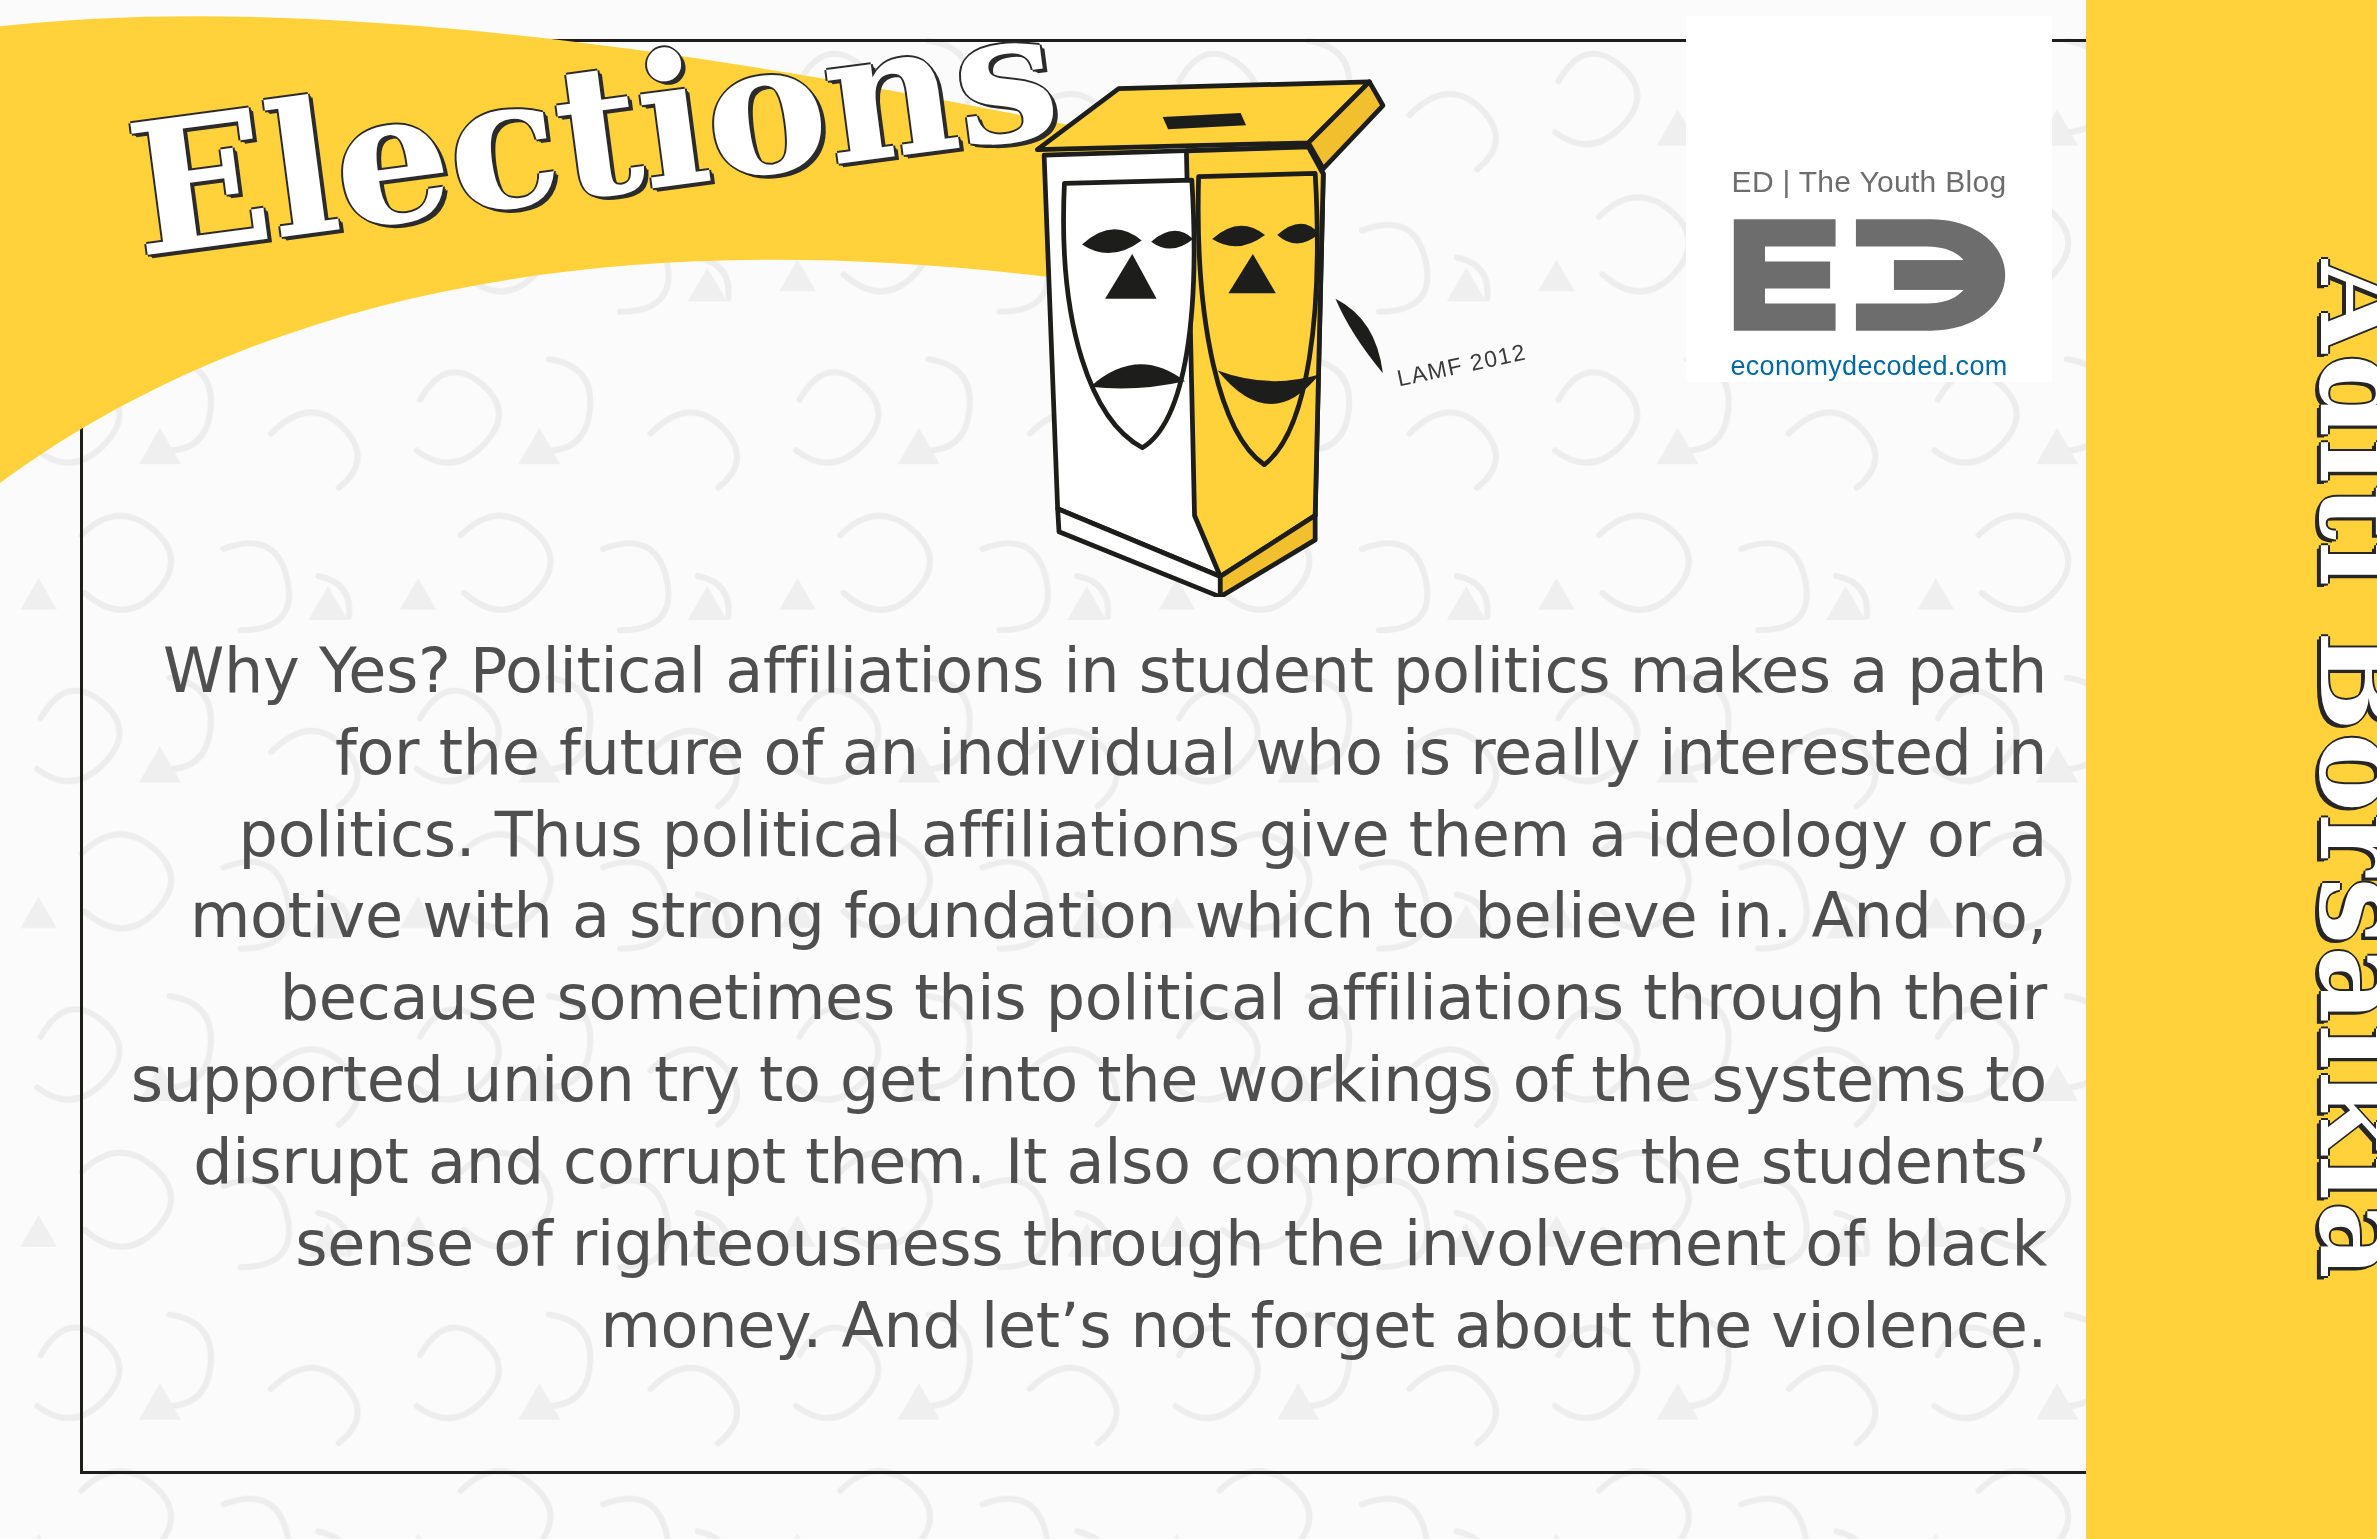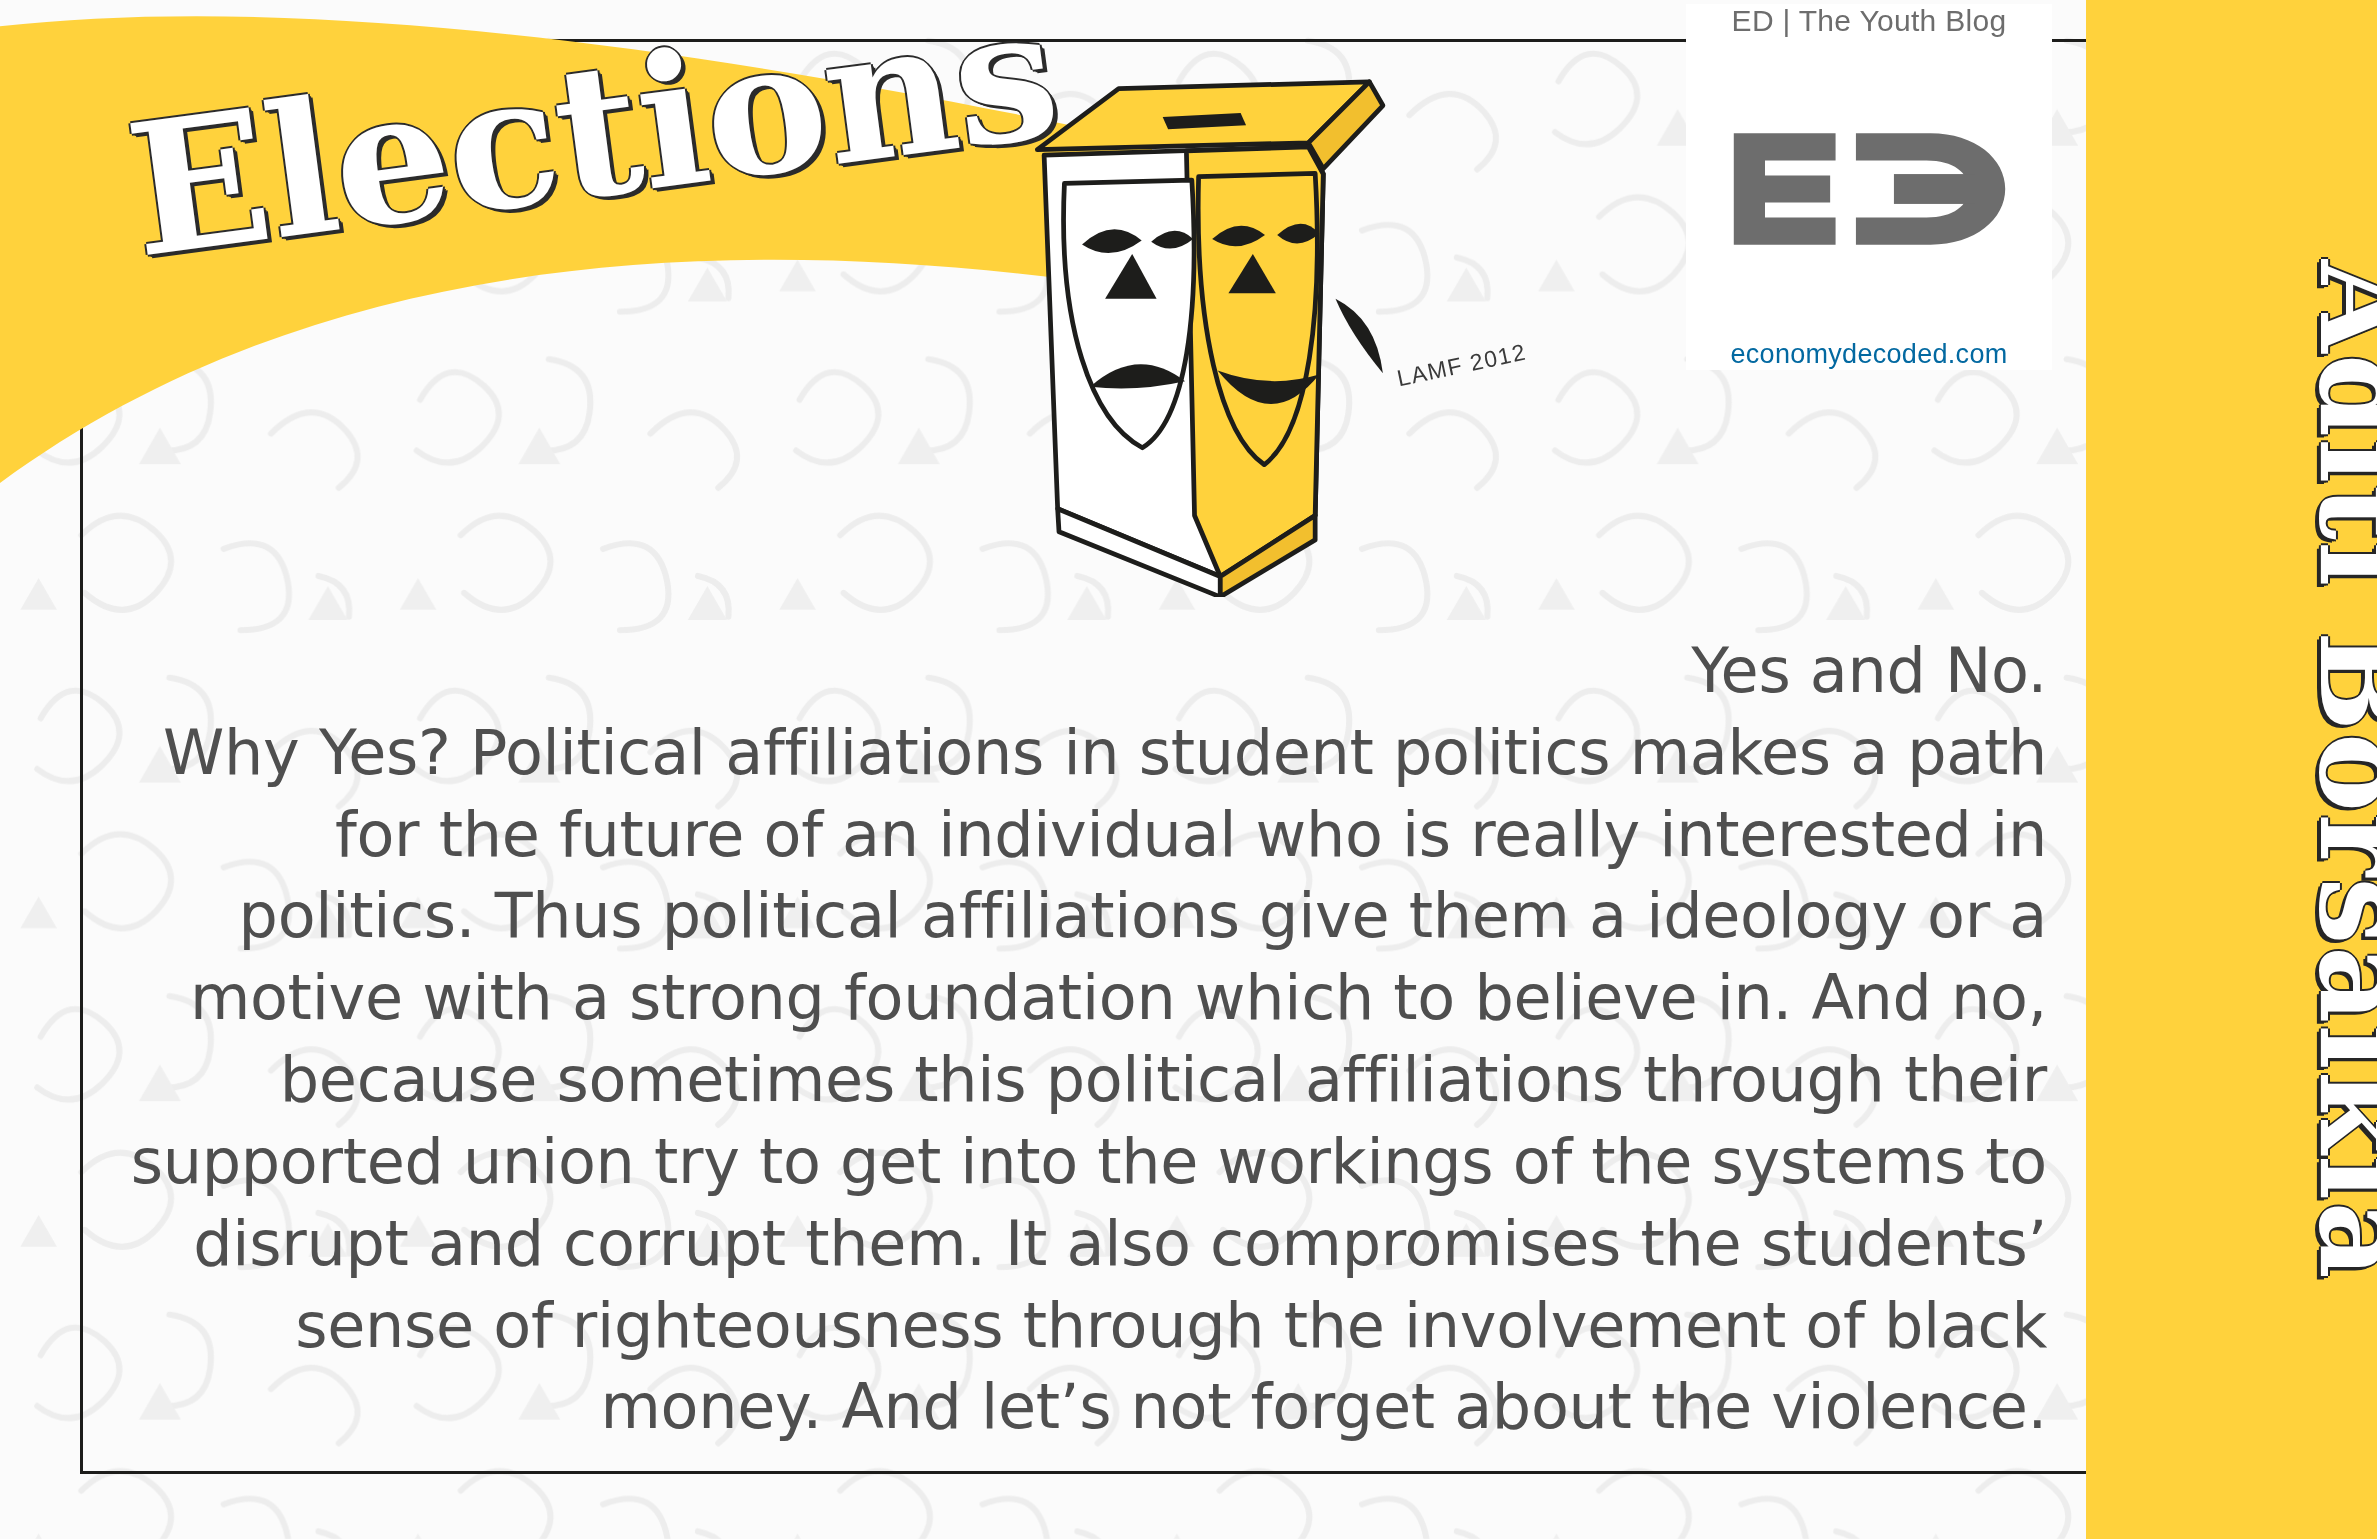--- a/index.html
+++ b/index.html
@@ -93,28 +93,28 @@
     font-size: 23px;
     color: #3a3a3a;
     transform: rotate(-12deg);
     letter-spacing: 1.4px;
   }
 
   
   #logo-box {
     position: absolute;
     left: 1686px;
-    top: 4px;
+    top: 16px;
     width: 366px;
     height: 366px;
     background: #ffffff;
     display: flex;
     flex-direction: column;
     align-items: center;
-    justify-content: space-between;
+    justify-content: flex-end;
     gap: 8.1px;
   }
   #logo-tagline {
     font-family: "Liberation Sans", sans-serif;
     font-size: 30px;
     color: #6d6d6d;
     letter-spacing: 0.3px;
   }
   #logo-mark {
     width: 285px;
@@ -262,18 +262,17 @@
       </g>
     </svg>
     <div id="logo-url">economydecoded.com</div>
   </div>
 
   <div id="author-bar">
     <div id="author-name">Aditi Borsaikia</div>
   </div>
 
   <div id="article-body">
-    <span class="lead">Yes and No.</span>
     <span>Why Yes? Political affiliations in student politics makes a path for the future of an individual who is really interested in politics. Thus political affiliations give them a ideology or a motive with a strong foundation which to believe in. And no, because sometimes this political affiliations through their supported union try to get into the workings of the systems to disrupt and corrupt them. It also compromises the students’ sense of righteousness through the involvement of black money.  And let’s not forget about the violence.</span>
   </div>
 
 </div>
 
 
 </body></html>

